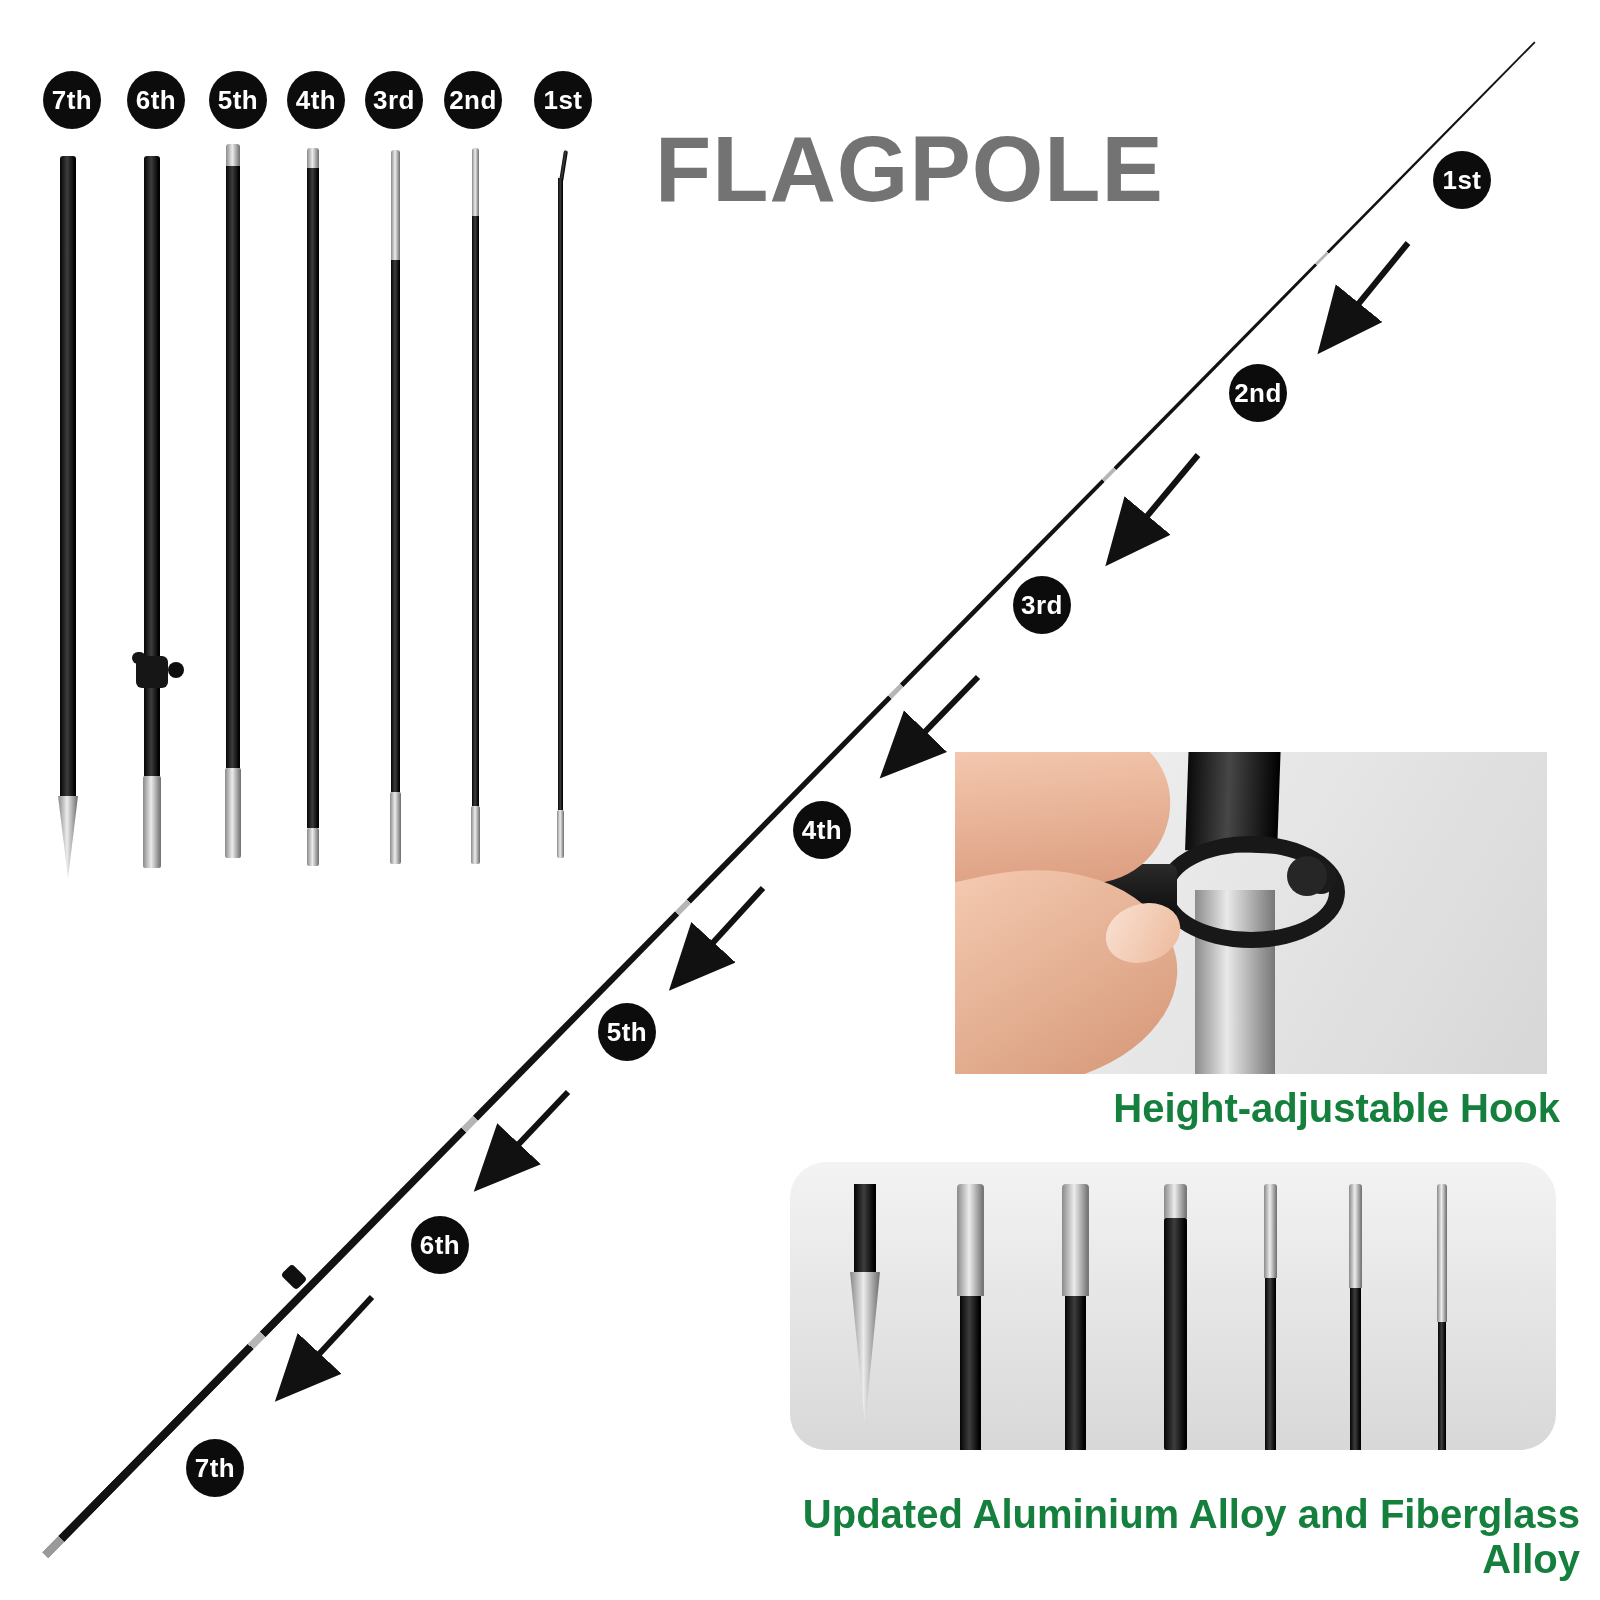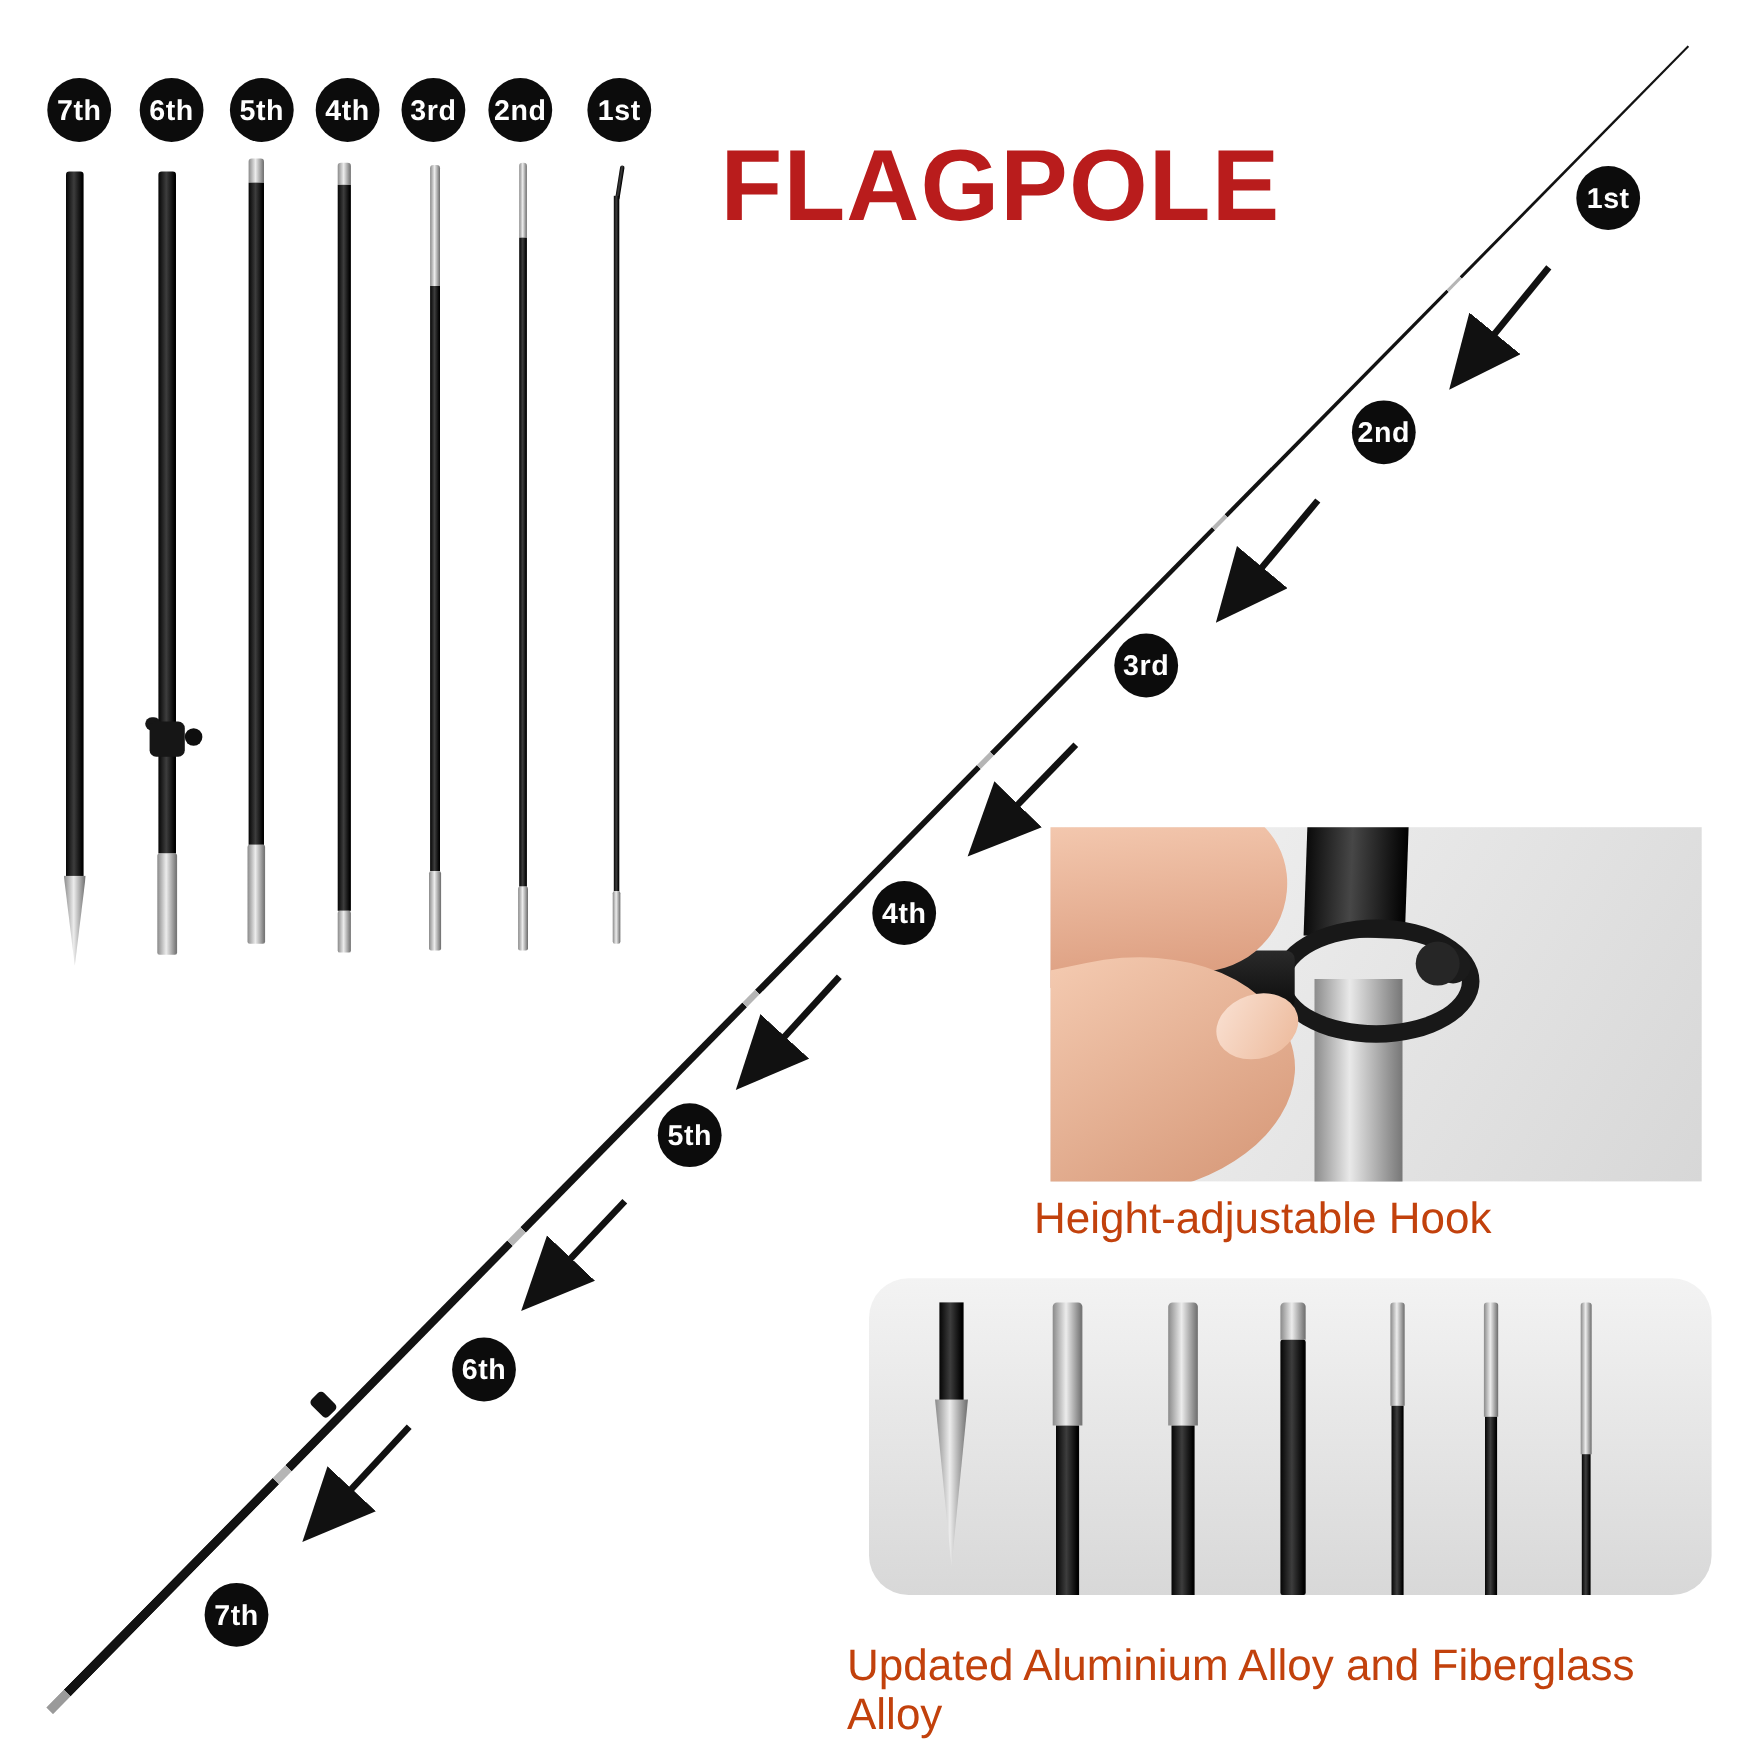--- a/index.html
+++ b/index.html
@@ -13,21 +13,21 @@
   
   .b-l7{left:43px;top:71px}.b-l6{left:127px;top:71px}.b-l5{left:209px;top:71px}
   .b-l4{left:287px;top:71px}.b-l3{left:365px;top:71px}.b-l2{left:444px;top:71px}
   .b-l1{left:534px;top:71px}
   
   .b-d1{left:1433px;top:151px}.b-d2{left:1229px;top:364px}.b-d3{left:1013px;top:576px}
   .b-d4{left:793px;top:801px}.b-d5{left:598px;top:1003px}.b-d6{left:411px;top:1216px}
   .b-d7{left:186px;top:1439px}
   
   .title{position:absolute;left:655px;top:118px;font-size:92px;font-weight:bold;
-         line-height:1.13;letter-spacing:1px;color:#b91c1c;}
+         line-height:1.13;letter-spacing:1px;color:#737373;}
   
   .pole{position:absolute;}
   .part{position:absolute;}
   .blk{background:linear-gradient(90deg,#050505,#3d3d3d 45%,#000 92%);}
   .mtl{background:linear-gradient(90deg,#8a8a8a,#ececec 45%,#777 95%);}
   .cone{clip-path:polygon(0 0,100% 0,50% 100%);}
   .clampbody{background:#161616;border-radius:6px;}
   .clampknob{background:#0e0e0e;border-radius:50%;}
   
   .diag-pole{position:absolute;left:45px;top:1551px;width:2124px;height:9px;
@@ -59,21 +59,21 @@
     transform:rotate(-6deg);}
   .hk-thumb{position:absolute;left:-84px;top:118px;width:306px;height:216px;
     background:linear-gradient(160deg,#f7cfb6,#d69878);border-radius:30% 70% 58% 42%;
     transform:rotate(-12deg);}
   .hk-nail{position:absolute;left:150px;top:152px;width:76px;height:58px;
     background:linear-gradient(135deg,#fae2d4,#ecb899);border-radius:50%;transform:rotate(-18deg);}
   
   .inset-tips{position:absolute;left:790px;top:1162px;width:766px;height:288px;
     border-radius:36px;background:linear-gradient(180deg,#f3f3f3,#d8d8d8);overflow:hidden;}
   
-  .caption{position:absolute;text-align:left;font-size:40px;font-weight:normal;color:#c2410c;}
+  .caption{position:absolute;text-align:right;font-size:40px;font-weight:bold;color:#15803d;}
   .caption-hook{left:940px;top:1086px;width:620px;}
   .caption-tips{left:770px;top:1492px;width:810px;}
   
   .arrows{position:absolute;left:0;top:0;pointer-events:none;}
 </style>
 </head>
 <body>
 
 <div class="abs" style="left:0;top:0;width:1600px;height:1600px;">
 

